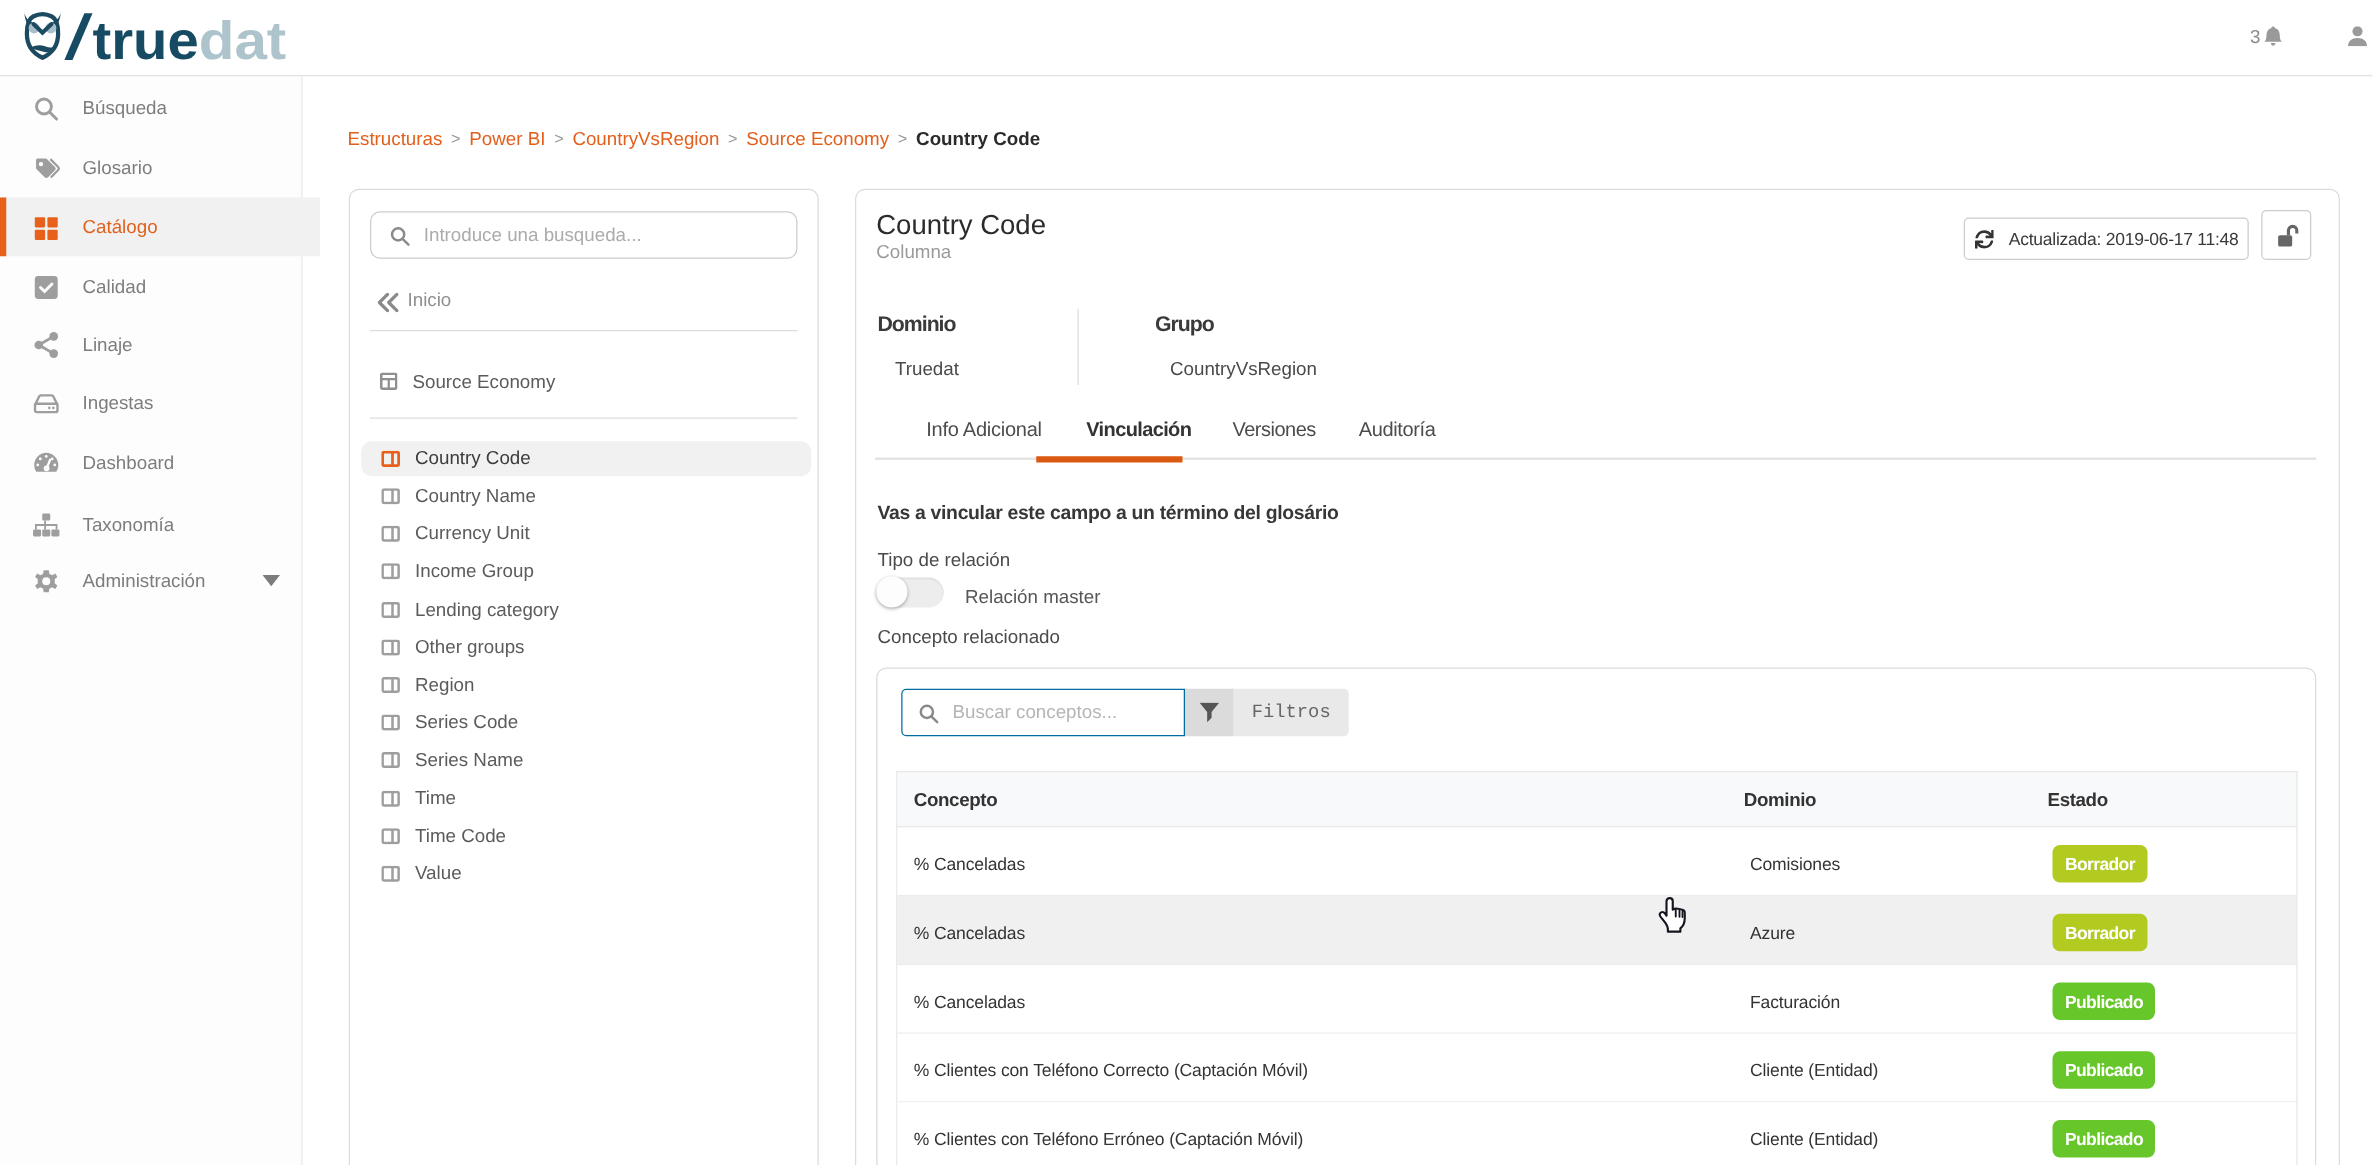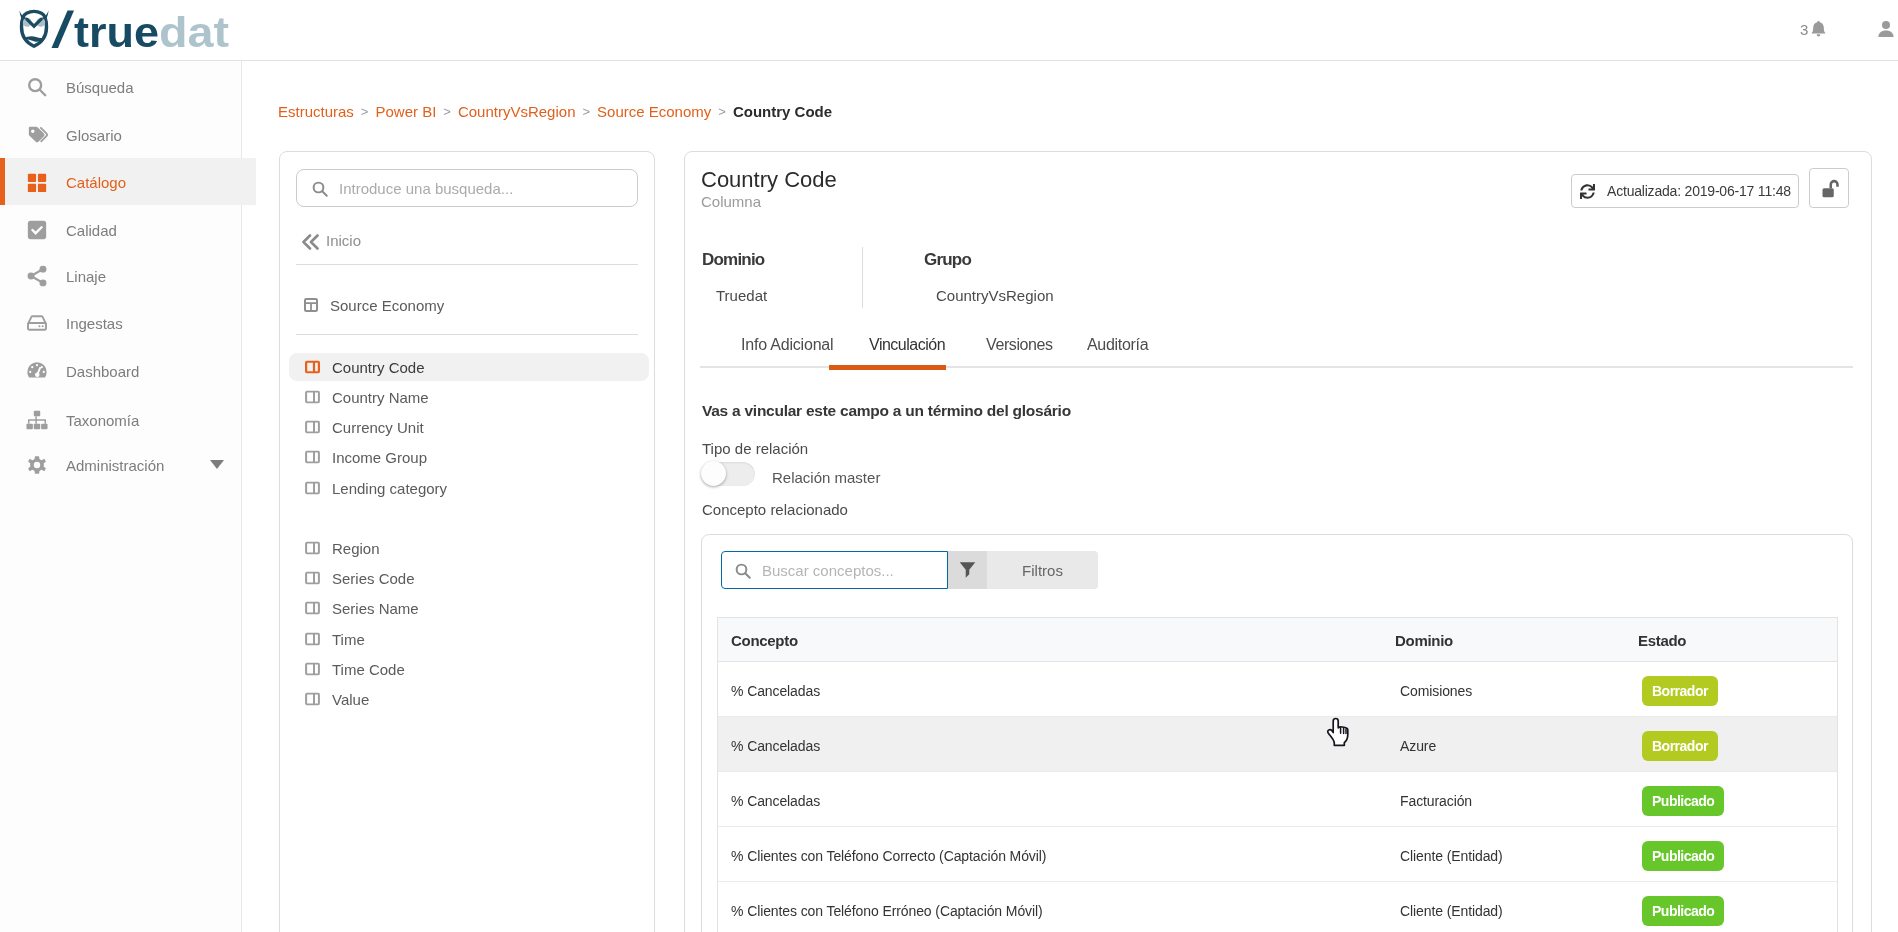--- a/index.html
+++ b/index.html
@@ -74,22 +74,22 @@
 #relmaster { position:absolute; left:772px; top:469px; font-size:15px; color:#555; }
 #conclbl { position:absolute; left:702px; top:501px; font-size:15px; color:#4a4a4a; }
 
 
 #ccard { position:absolute; left:701px; top:534px; width:1152px; height:500px;
   background:#fff; border:1px solid #dcdcdc; border-radius:8px; }
 #csearch { position:absolute; left:19px; top:16px; width:227px; height:38px;
   border:1px solid #0369a1; border-radius:4px 0 0 4px; background:#fff; }
 #csearch .ph { position:absolute; left:40px; top:50%; transform:translateY(-50%); color:#b5b5b5; font-size:15px; }
 #fbtn { position:absolute; left:246px; top:16px; width:39px; height:38px; background:#dbdbdb; }
-#filtros { position:absolute; left:285px; top:16px; width:111px; height:38px; background:#e9e9e9;
-  border-radius:0 4px 4px 0; }
+#filtros { position:absolute; left:285px; top:16px; width:92px; height:38px; background:#e9e9e9;
+  border-radius:0 4px 4px 0;font-family:Liberation Mono, monospace; }
 #filtros span { position:absolute; left:50%; top:50%; transform:translate(-50%,-50%);
   font-size:15px; color:#666; }
 
 
 #ctable { position:absolute; left:15px; top:82px; width:1121px; border:1px solid #e3e3e3; border-bottom:none; }
 .thead { position:relative; height:44px; background:#f8f9fa; border-bottom:1px solid #e3e3e3; }
 .trow { position:relative; height:55px; background:#fff; border-bottom:1px solid #ebebeb; }
 .trow.hov { background:#f0f0f0; }
 .c1 { position:absolute; left:13px; top:calc(50% + 2px); transform:translateY(-50%); font-size:14px; letter-spacing:-0.1px; color:#333; white-space:nowrap; }
 .c2 { position:absolute; left:682px; top:calc(50% + 2px); transform:translateY(-50%); font-size:14px; letter-spacing:-0.1px; color:#333; white-space:nowrap; }
@@ -267,20 +267,27 @@
       </svg>
       <span class="t">Income Group</span>
     </div>
   <div class="colrow" style="top:322px">
       <svg class="ic" width="15" height="13" viewBox="0 0 15 13" fill="none" stroke="#9e9e9e">
         <rect x="1.1" y="1.1" width="12.8" height="10.8" rx="1.2" stroke-width="2"></rect>
         <path d="M9 1.5 L9 11.5" stroke-width="2"></path>
       </svg>
       <span class="t">Lending category</span>
     </div>
+  <div class="colrow" style="top:352px">
+      <svg class="ic" width="15" height="13" viewBox="0 0 15 13" fill="none" stroke="#9e9e9e">
+        <rect x="1.1" y="1.1" width="12.8" height="10.8" rx="1.2" stroke-width="2"></rect>
+        <path d="M9 1.5 L9 11.5" stroke-width="2"></path>
+      </svg>
+      <span class="t">Other groups</span>
+    </div>
   <div class="colrow" style="top:382px">
       <svg class="ic" width="15" height="13" viewBox="0 0 15 13" fill="none" stroke="#9e9e9e">
         <rect x="1.1" y="1.1" width="12.8" height="10.8" rx="1.2" stroke-width="2"></rect>
         <path d="M9 1.5 L9 11.5" stroke-width="2"></path>
       </svg>
       <span class="t">Region</span>
     </div>
   <div class="colrow" style="top:412px">
       <svg class="ic" width="15" height="13" viewBox="0 0 15 13" fill="none" stroke="#9e9e9e">
         <rect x="1.1" y="1.1" width="12.8" height="10.8" rx="1.2" stroke-width="2"></rect>
@@ -334,21 +341,21 @@
   </svg>
 </div>
 
 <div class="flabel" style="left:702px;top:250px">Dominio</div>
 <div class="fvalue" style="left:716px;top:287px">Truedat</div>
 <div id="vdiv"></div>
 <div class="flabel" style="left:924px;top:250px">Grupo</div>
 <div class="fvalue" style="left:936px;top:287px">CountryVsRegion</div>
 
 <div class="tab" style="left:719px">Info Adicional</div>
-<div class="tab" style="left:847px;font-weight:normal;letter-spacing:-0.5px;color:#333">Vinculación</div>
+<div class="tab" style="left:847px;font-weight:bold;letter-spacing:-0.5px;color:#333">Vinculación</div>
 <div class="tab" style="left:964px;letter-spacing:-0.4px">Versiones</div>
 <div class="tab" style="left:1065px;letter-spacing:-0.3px">Auditoría</div>
 <div id="tabline"></div>
 <div id="tabact"></div>
 
 <div id="vheading">Vas a vincular este campo a un término del glosário</div>
 <div id="tipolbl">Tipo de relación</div>
 <div id="toggle">
     <div class="knob"></div>
   </div>

